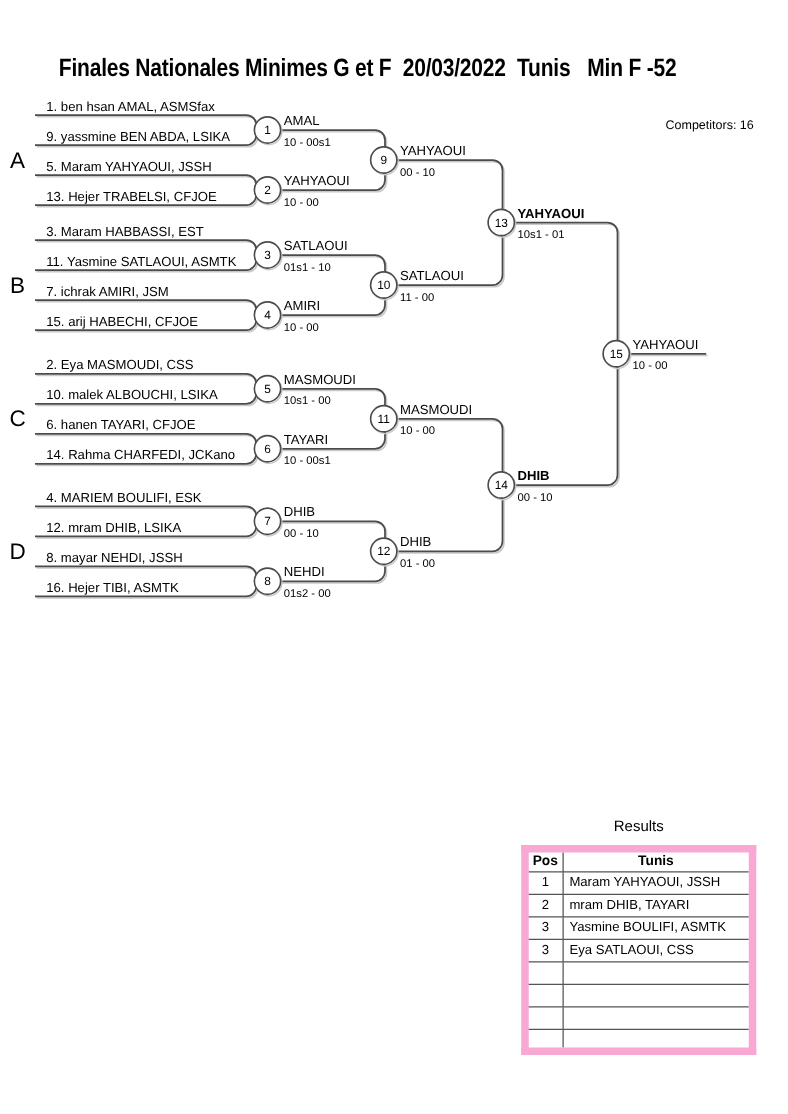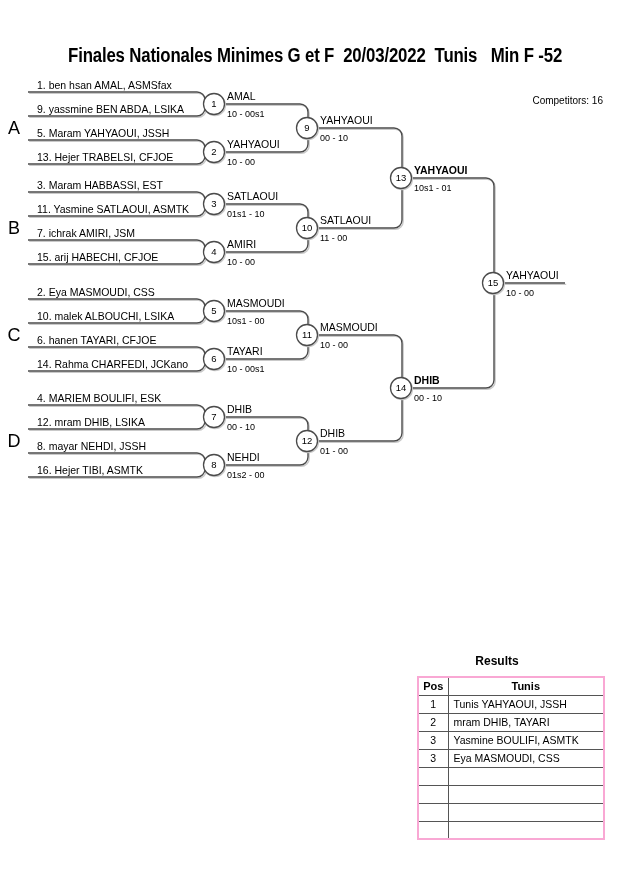--- a/index.html
+++ b/index.html
@@ -1,34 +1,34 @@
 <!DOCTYPE html>
 <html><head>
 <meta charset="utf-8">
 <style>
   html,body{margin:0;padding:0;background:#fff;}
   .page{
     position:relative;width:630px;height:891px;background:#fff;overflow:hidden;
     font-family:"Liberation Sans",sans-serif;color:#000;
   }
-  .title-wrap{position:absolute;top:44px;left:0;width:630px;text-align:center;}
+  .title-wrap{position:absolute;top:44px;left:0;width:630px;}
   .title{
     display:inline-block;font-weight:bold;font-size:20px;white-space:pre;
     transform:scaleX(0.84);transform-origin:50% 50%;letter-spacing:-0.2px;
   }
   .competitors{position:absolute;top:68px;right:27px;font-size:10px;margin-top:27px;}
   svg#bracket{position:absolute;top:0;left:0;}
   svg text{font-family:"Liberation Sans",sans-serif;fill:#000;}
   .results-title{
-    position:absolute;left:403px;top:654px;width:188px;text-align:center;
-    font-weight:bold;font-size:12px;
+    position:absolute;left:417px;top:654px;width:188px;text-align:center;
+    font-weight:normal;font-size:12px;
   }
   table.results{
     position:absolute;left:417px;top:676px;width:188px;
-    border-collapse:collapse;border:2px solid #f9a8d4;table-layout:fixed;
+    border-collapse:collapse;border:6px solid #f9a8d4;table-layout:fixed;
     background:#fff;
   }
   table.results th, table.results td{
     border:1px solid #555;height:18px;box-sizing:border-box;padding:0;
     font-size:10.5px;overflow:hidden;white-space:nowrap;
   }
   table.results th{font-weight:bold;font-size:11px;text-align:center;}
   table.results .pos{width:30px;text-align:center;}
   table.results .name{text-align:left;padding-left:5px;}
 </style>
@@ -196,33 +196,33 @@
   <table class="results">
     <thead>
       <tr>
         <th class="pos">Pos</th>
         <th class="name-h">Tunis</th>
       </tr>
     </thead>
     <tbody id="results-body">
         <tr>
           <td class="pos">1</td>
-          <td class="name">Tunis YAHYAOUI, JSSH</td>
+          <td class="name">Maram YAHYAOUI, JSSH</td>
         </tr>
         <tr>
           <td class="pos">2</td>
           <td class="name">mram DHIB, TAYARI</td>
         </tr>
         <tr>
           <td class="pos">3</td>
           <td class="name">Yasmine BOULIFI, ASMTK</td>
         </tr>
         <tr>
           <td class="pos">3</td>
-          <td class="name">Eya MASMOUDI, CSS</td>
+          <td class="name">Eya SATLAOUI, CSS</td>
         </tr>
         <tr>
           <td class="pos"></td>
           <td class="name"></td>
         </tr>
         <tr>
           <td class="pos"></td>
           <td class="name"></td>
         </tr>
         <tr>

